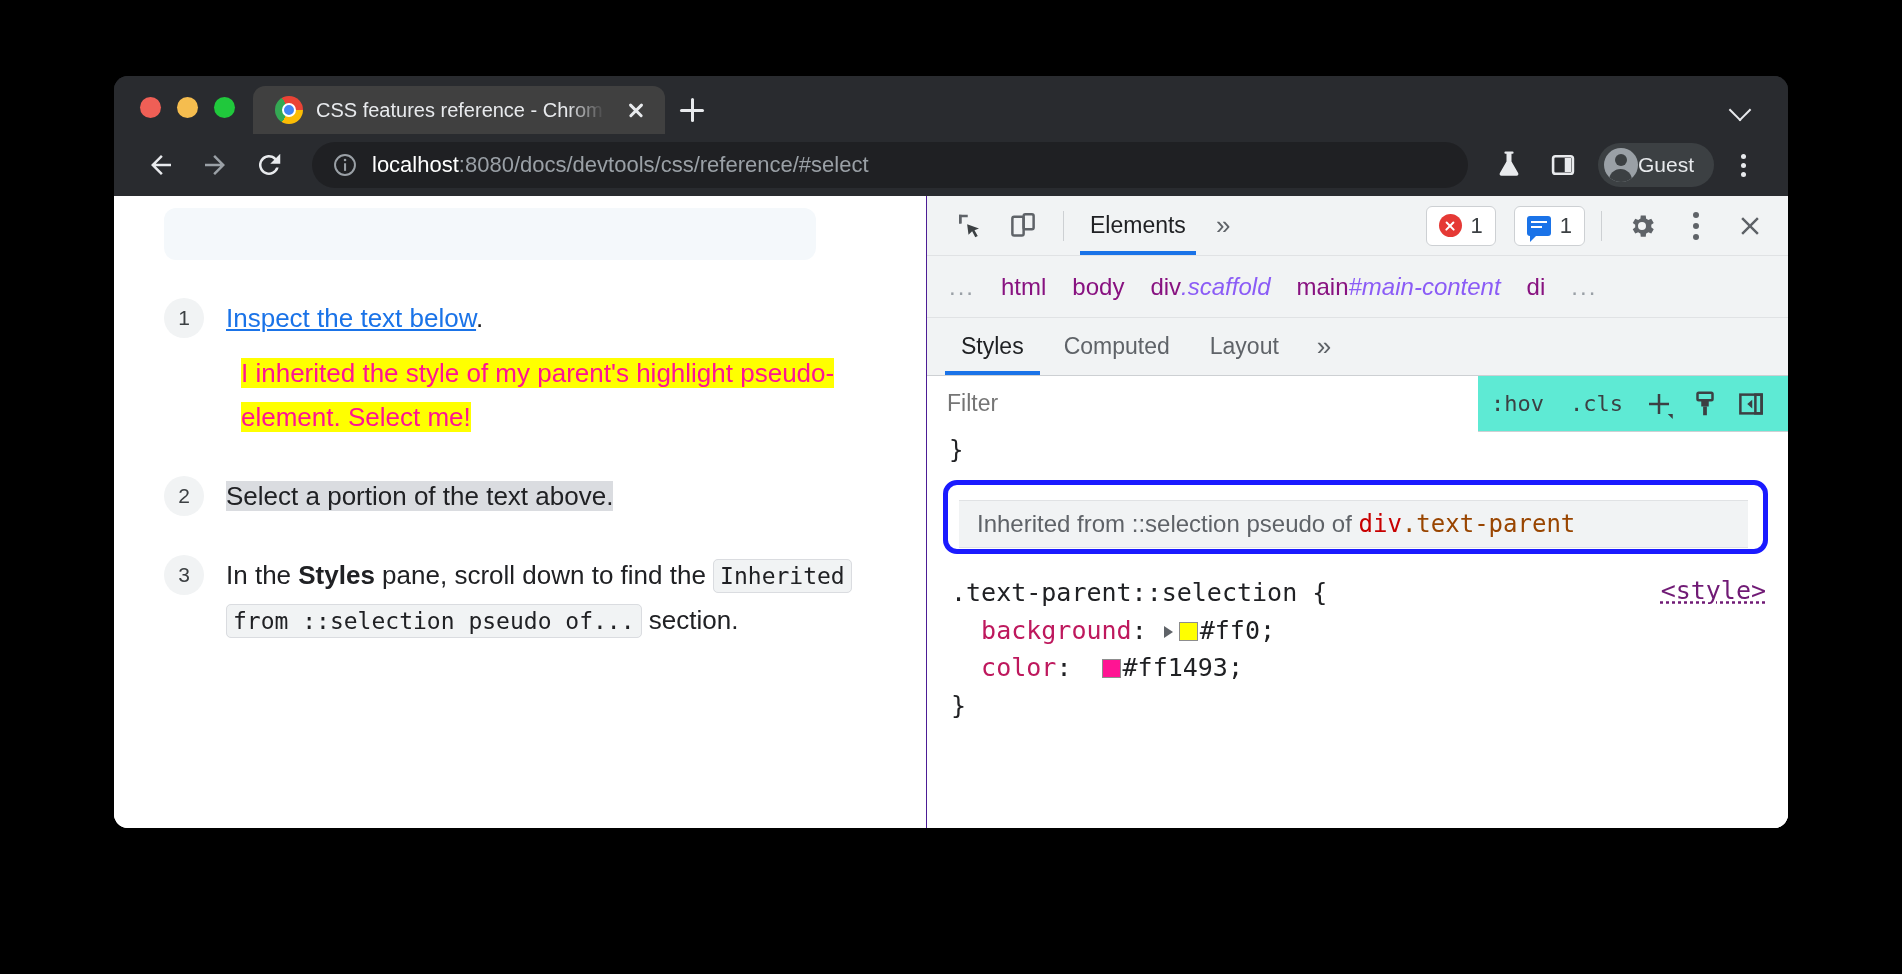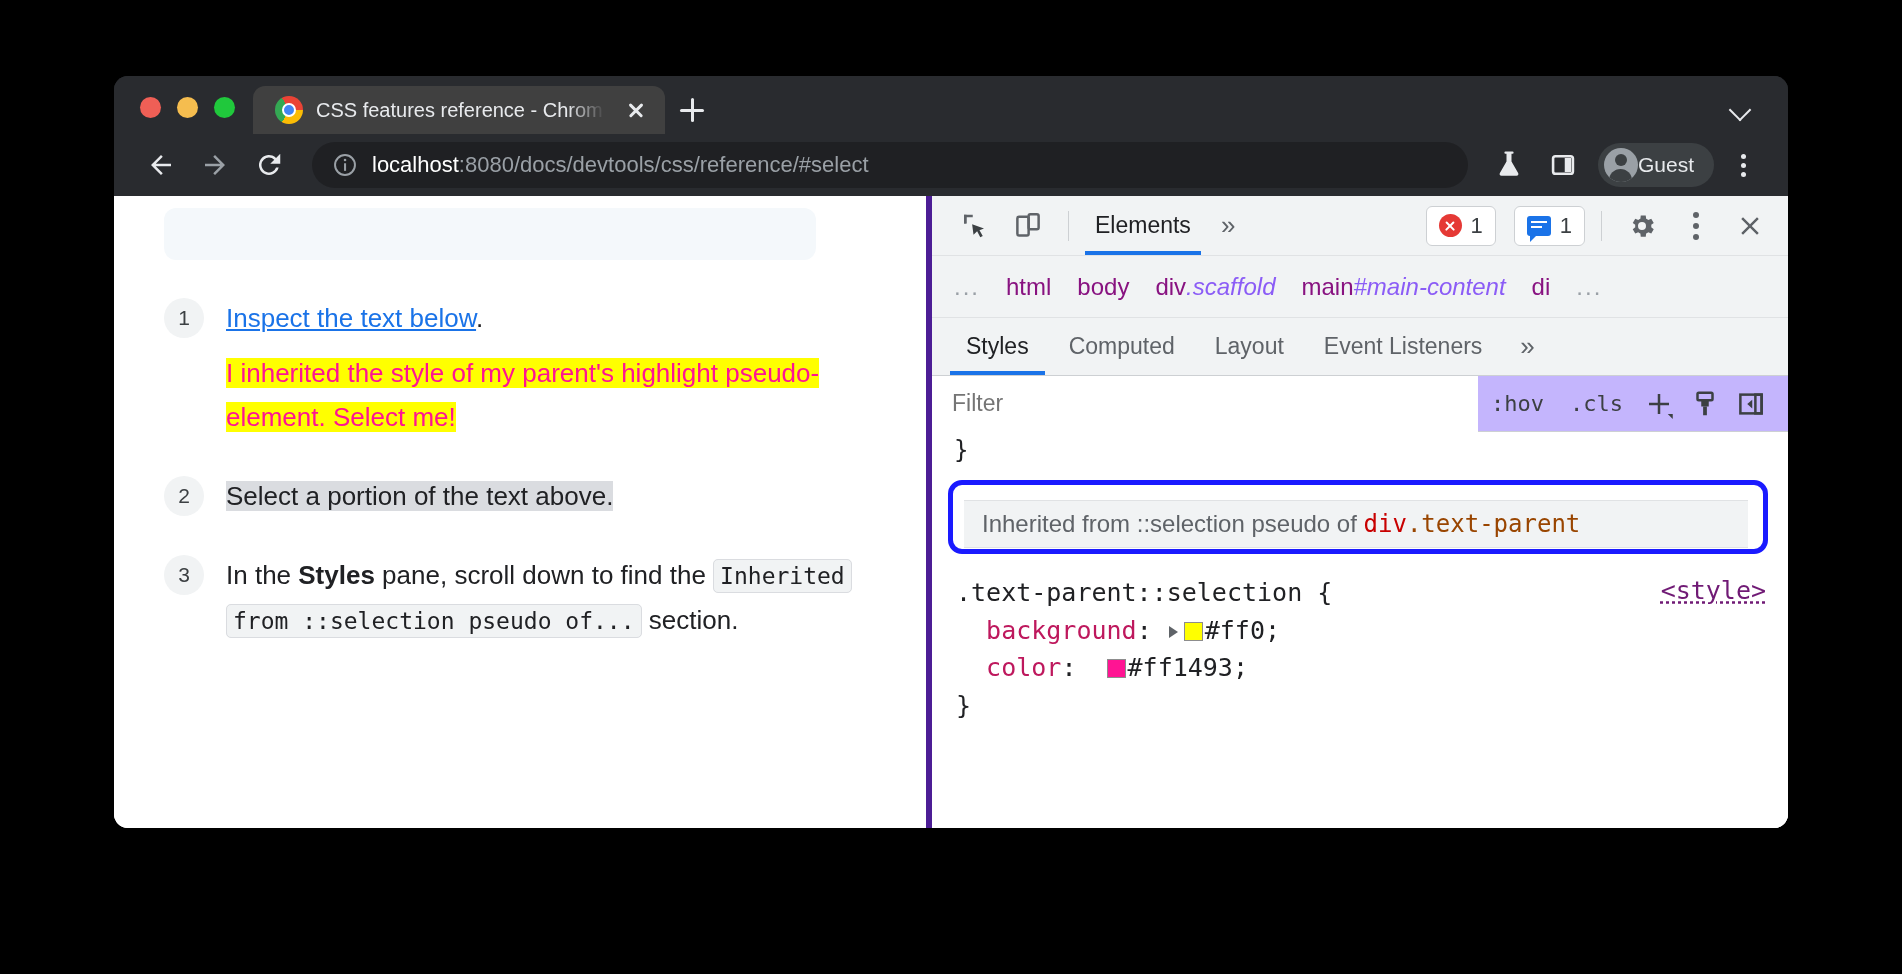--- a/index.html
+++ b/index.html
@@ -102,31 +102,31 @@
   .callout { position:absolute; left: 50px; top: 12px; right: 110px; height: 52px; background:#f4f8fb; border-radius: 12px; }
 
   .steps { position:absolute; left: 50px; top: 100px; right: 36px; }
   .step { display: flex; gap: 22px; margin-bottom: 34px; }
   .num {
     width: 40px; height: 40px; border-radius: 50%; background: #f1f3f4; color:#3c4043;
     display:flex; align-items:center; justify-content:center; font-size: 21px; flex:none; margin-top: 2px;
   }
   .step-body { font-size: 26px; line-height: 1.72; color:#202124; flex:1; }
   .step-body a { color:#1a73e8; text-decoration: underline; }
-  .hl-yellow { background:#ffff00; color:#ff1493; box-decoration-break: clone; -webkit-box-decoration-break: clone; }
+  .hl-yellow { background:#ffff00; color:#ff1493; box-decoration-break: clone; margin-left: 15px; -webkit-box-decoration-break: clone; }
   .hl-sel { background:#dadce0; }
   .code {
     font-family:"DejaVu Sans Mono", monospace; font-size: 23px;
     background:#f1f3f4; border:1px solid #dadce0; border-radius:5px;
     padding: 3px 6px; color:#202124; box-decoration-break: clone; -webkit-box-decoration-break: clone;
   }
   .step-body b { font-weight: bold; }
 
   
-  .devtools { flex:1; background:#f1f3f4; border-left:6px solid #4c1d95; display:flex; flex-direction:column; min-width:0; }
+  .devtools { flex:1; background:#f1f3f4; border-left:1px solid #4c1d95; display:flex; flex-direction:column; min-width:0; }
 
   .dt-toolbar { height: 60px; background:#f1f3f4; display:flex; align-items:center; gap: 6px; padding: 0 14px 0 18px; border-bottom:1px solid #e0e2e4; flex:none;}
   .dt-icbtn { width: 48px; height: 44px; display:flex; align-items:center; justify-content:center; cursor:pointer; flex:none;}
   .vsep { width:1px; height: 30px; background:#cdd0d3; margin: 0 10px; flex:none;}
   .dt-tab { font-size: 23px; color:#202124; padding: 0 10px; height: 58px; display:flex; align-items:center; cursor:pointer; position:relative; flex:none;}
   .dt-tab.active::after { content:""; position:absolute; left:0; right:0; bottom:0; height:4px; background:#1a73e8; }
   .chev2 { font-size: 26px; color:#5f6368; padding: 0 14px; cursor:pointer; flex:none; }
   .spacer { flex:1; }
   .badge {
     height: 40px; min-width: 66px; border:1px solid #cdd0d3; border-radius:6px; background:#fff;
@@ -148,21 +148,21 @@
   .crumb .idc { color:#8b5cf6;font-style:italic; }
   .crumb.dots { color:#9aa0a6; letter-spacing:2px; }
 
   
   .dt-paneltabs { height: 58px; background:#f1f3f4; border-bottom:1px solid #cdd0d3; display:flex; align-items:center; padding-left: 18px; gap: 8px; flex:none;}
   .ptab { font-size: 23px; color:#5f6368; padding: 0 16px; height:57px; display:flex; align-items:center; cursor:pointer; position:relative; white-space:nowrap;}
   .ptab.active { color:#202124; }
   .ptab.active::after { content:""; position:absolute; left:0; right:0; bottom:0; height:4px; background:#1a73e8; }
 
   
-  .dt-filterrow { height: 56px; background:#c4b5fd; border-bottom:1px solid #cdd0d3; display:flex; align-items:center; padding: 0 14px 0 0; flex:none;}
+  .dt-filterrow { height: 56px; background:#5eead4; border-bottom:1px solid #cdd0d3; display:flex; align-items:center; padding: 0 14px 0 0; flex:none;}
   .filter-input { flex:1; height:56px; background:#fff; border:none; outline:none; font-size:23px; color:#5f6368; padding: 0 20px; font-family:"Liberation Sans", sans-serif; min-width:0;}
   .hovcls { font-family:"DejaVu Sans Mono", monospace; font-size: 22px; color:#3c4043; padding: 0 13px; cursor:pointer; white-space:nowrap;}
   .tool-ic { width:46px; height:46px; display:flex; align-items:center; justify-content:center; cursor:pointer; flex:none;}
 
   
   .dt-rules { flex:1; background:#fff; position:relative; overflow:hidden; padding: 0; min-height:0; }
   .mono { font-family:"DejaVu Sans Mono", monospace; }
   .rule-frag { font-size:24px; color:#202124; padding: 4px 0 0 22px; }
 
   .inherit-bar {
@@ -359,23 +359,20 @@
         <div class="dt-paneltabs">
           <div class="ptab active">
               <span>Styles</span>
             </div>
           <div class="ptab">
               <span>Computed</span>
             </div>
           <div class="ptab">
               <span>Layout</span>
             </div>
-          <div class="ptab">
-              <span>Event Listeners</span>
-            </div>
           <div class="chev2" style="color:#5f6368">»</div>
         </div>
 
         <div class="dt-filterrow">
           <input class="filter-input" type="text" placeholder="Filter" style="">
           <span class="hovcls">:hov</span>
           <span class="hovcls">.cls</span>
           <div class="tool-ic">
             <svg width="30" height="30" viewBox="0 0 24 24">
                 <path d="M11 4h2v7h7v2h-7v7h-2v-7H4v-2h7z" fill="#3c4043"></path>

